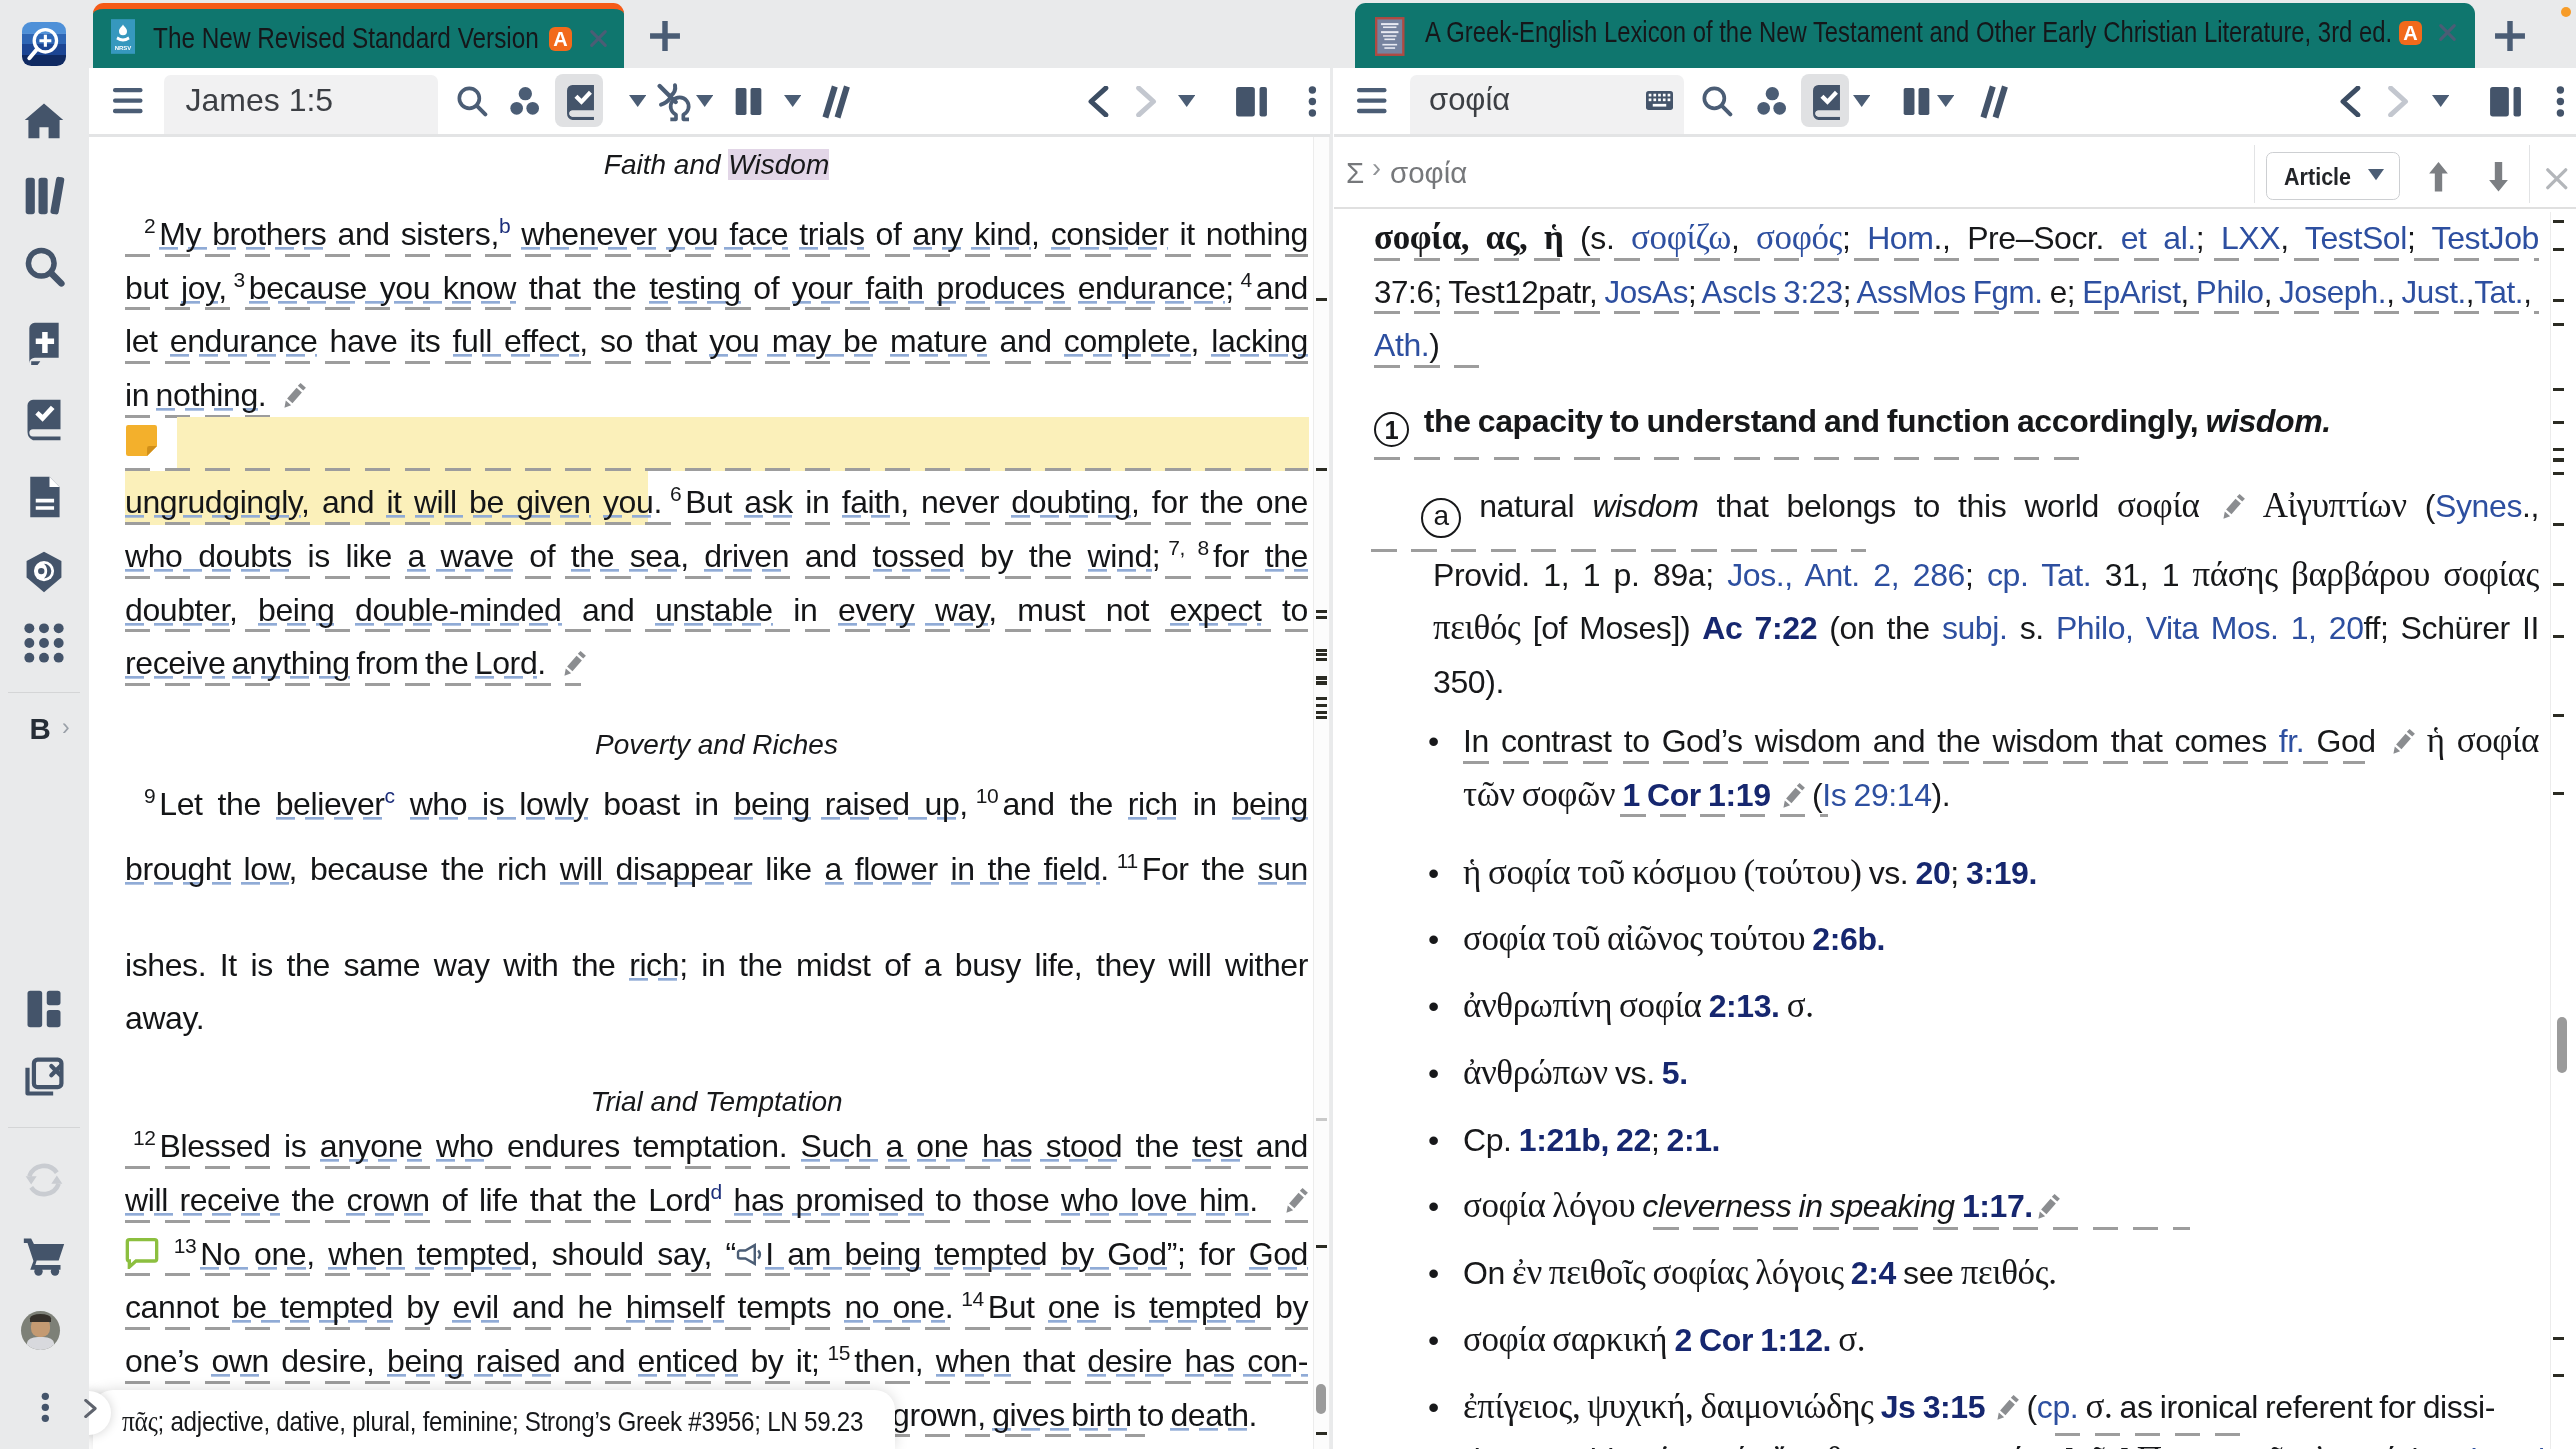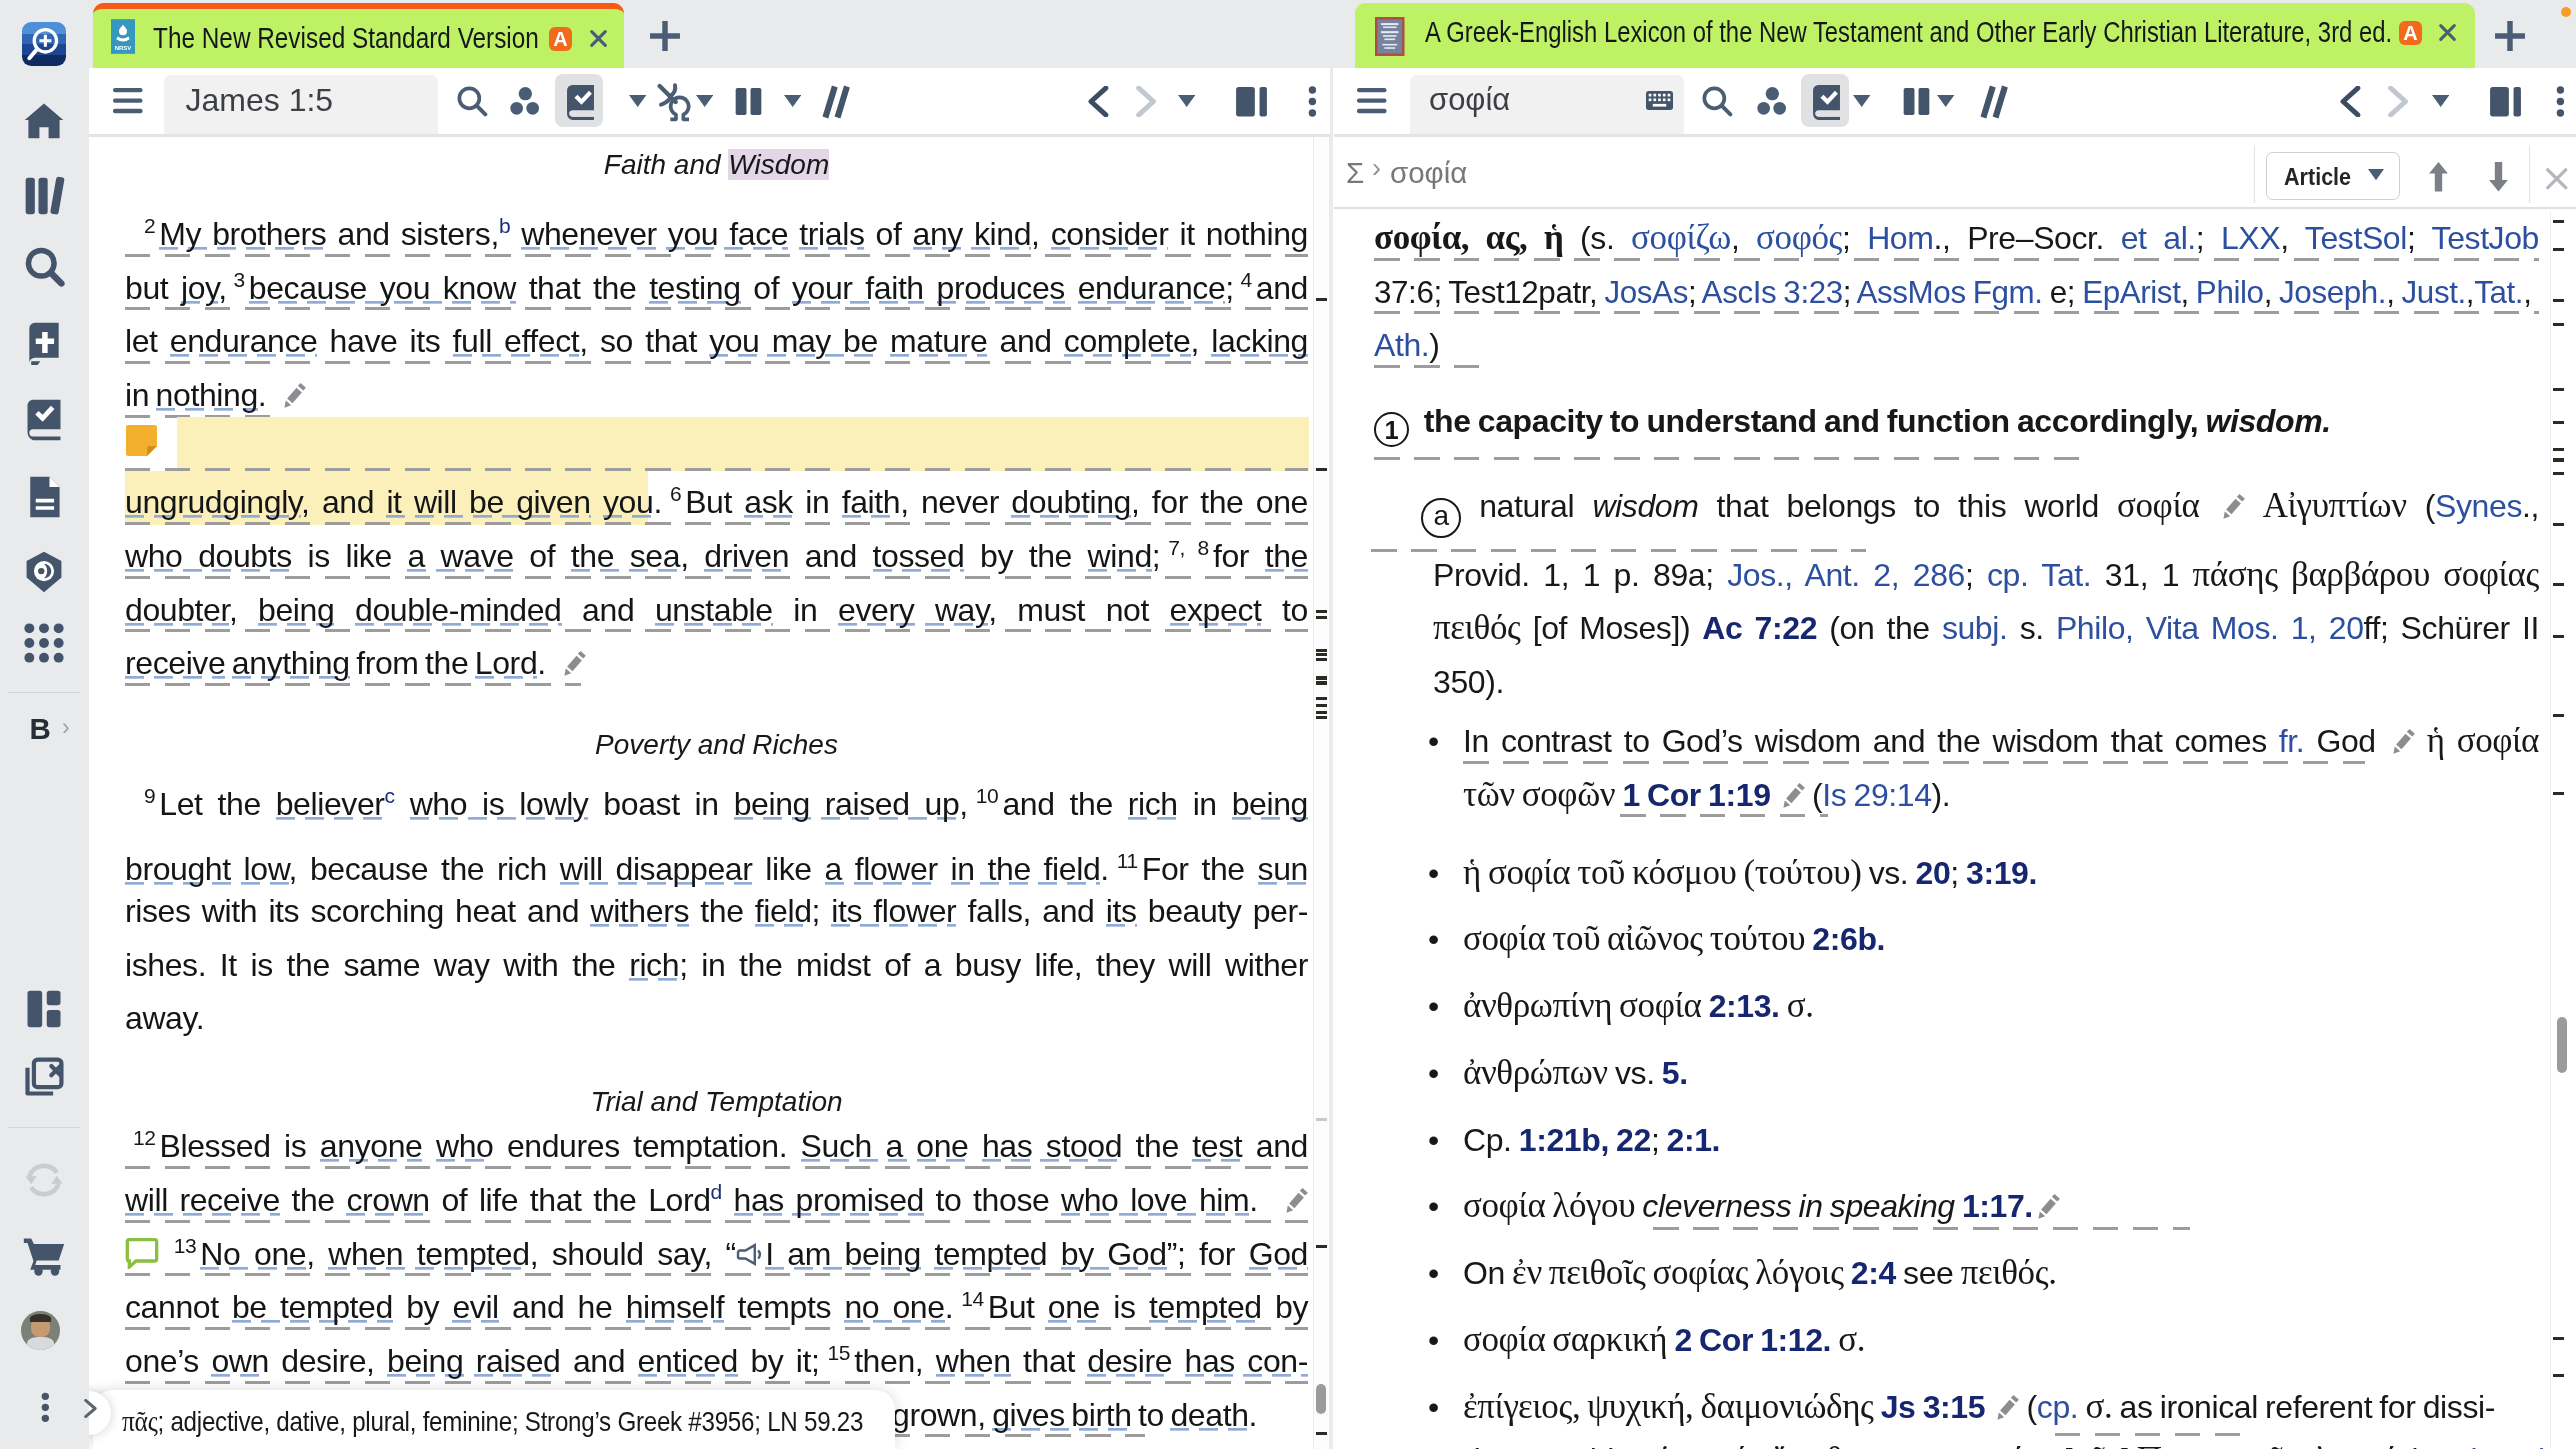--- a/index.html
+++ b/index.html
@@ -9,21 +9,21 @@
   
   .graybg { background:#e9eaeb; }
   
   #sidebar { left:0; top:0; width:89px; height:1449px; background:#e9eaeb; z-index:5; }
   #sidebar svg { position:absolute; left:22px; width:44px; height:44px; }
   
   #topstrip { left:89px; top:0; width:2487px; height:68px; background:#e9eaeb; }
   
   #lpanel { left:89px; top:68px; width:1242px; height:1381px; background:#fff; }
   #rpanel { left:1334px; top:68px; width:1242px; height:1381px; background:#fff; }
-  .tab { position:absolute; top:3.4px; height:65px; background:#bef264; border-radius:10.7px 10.7px 0 0; z-index:6; }
+  .tab { position:absolute; top:3.4px; height:65px; background:#0f766e; border-radius:10.7px 10.7px 0 0; z-index:6; }
   #ltab { left:93px; width:531px; border-top:6.7px solid #f55a17; }
   #rtab { left:1355px; width:1120px; }
   .tabtitle { position:absolute; top:0px; height:58px; line-height:58px; font-size:29px; color:#15171a; white-space:nowrap; }
   .abadge { position:absolute; width:23px; height:24px; background:#f26a1b; border-radius:6px; color:#fff; font-weight:bold; font-size:20px; text-align:center; line-height:24px; }
   
   .toolbar-divider { position:absolute; top:134px; height:2.7px; background:#e3e4e5; }
   .refbox { position:absolute; top:75px; height:66px; background:#f1f1f2; border-radius:6.7px; font-size:32px; color:#3c3f44; }
   
   #btext { position:absolute; left:89px; top:137px; width:1224px; height:1312px; background:#fff; overflow:hidden; }
   .bl { position:absolute; left:36px; width:1183px; height:42px; font-size:32px; line-height:36px; letter-spacing:-0.4px; word-spacing:-2px; color:#141517; white-space:nowrap; }
@@ -455,21 +455,20 @@
         <g fill="#8b8d90">
           <path d="M12 26 l14-16 8 7 -14 16 z"></path>
           <path d="M10 29 l8 7 -10 4 z"></path>
           <path d="M28 7 l4-4 8 7 -4 4z"></path>
         </g>
       </svg></div>
   <div class="gdash" style="left:36px;top:546px;width:456px"></div>
   <div class="bh" style="top:590px">Poverty and Riches</div>
   <div class="bl j" style="top: 649px; white-space: normal;"><sup class="v" style="margin-left:19px">9</sup>Let the <u class="b">believer</u><sup class="fn">c</sup> <u class="b">who is lowly</u> boast in <u class="b">being raised up</u>,<sup class="v" style="margin-left:8px">10</sup>and the <u class="b">rich</u> in <u class="b">being</u></div>
   <div class="bl j" style="top: 702px; white-space: normal; margin-top: 12px;"><u class="b">brought low</u>, because the rich <u class="b">will disappear</u> like <u class="b">a flower</u> <u class="b">in the field</u>.<sup class="v" style="margin-left:8px">11</sup>For the <u class="b">sun</u></div>
-  <div class="bl j" style="top: 756px; white-space: normal;">rises with its scorching heat and <u class="b">withers</u> the <u class="b">field</u>; <u class="b">its flower</u> falls, and <u class="b">its</u> beauty per-</div>
   <div class="bl j" style="top: 810px; white-space: normal;">ishes. It is the same way with the <u class="b">rich</u>; in the midst of a busy life, they will wither</div>
   <div class="bl" style="top: 863px; white-space: nowrap;">away.</div>
   <div class="bh" style="top:947px">Trial and Temptation</div>
   <div class="bl j" style="top: 991px; white-space: normal;"><sup class="v" style="margin-left:8px">12</sup>Blessed is <u class="b">anyone</u> <u class="b">who</u> endures temptation. <u class="b">Such a one</u> <u class="b">has stood</u> the <u class="b">test</u> and</div>
   <div class="gdash" style="left:36px;top:1029px;width:1183px"></div>
   <div class="bl j" style="top: 1045px; white-space: normal;"><u class="b">will receive</u> the <u class="b">crown</u> of life that the Lord<sup class="fn">d</sup> <u class="b">has promised</u> to those <u class="b">who love him</u>.&nbsp; <svg class="pen" viewBox="0 0 40 44">
         <g fill="#8b8d90">
           <path d="M12 26 l14-16 8 7 -14 16 z"></path>
           <path d="M10 29 l8 7 -10 4 z"></path>
           <path d="M28 7 l4-4 8 7 -4 4z"></path>

